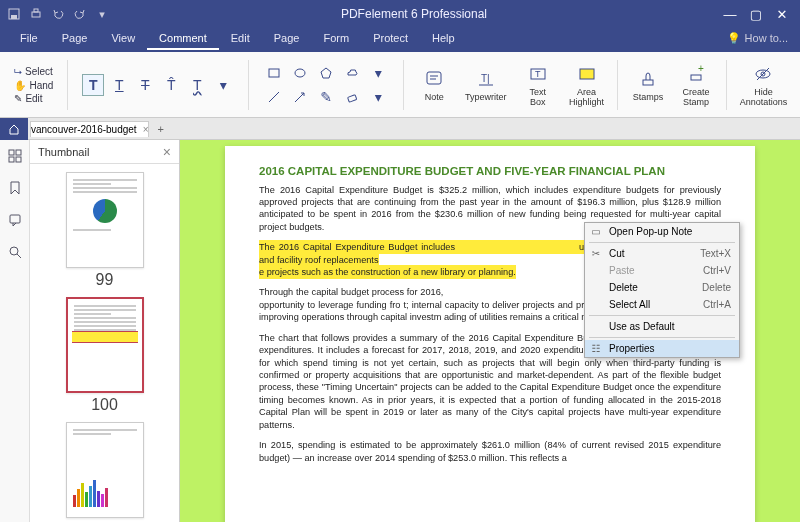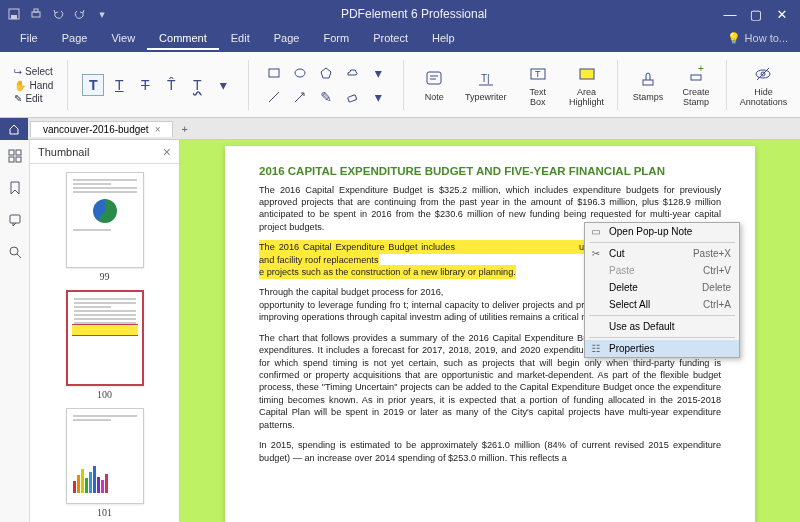--- a/index.html
+++ b/index.html
@@ -20,34 +20,34 @@
 .ribbon .group .row { display: flex; gap: 4px; align-items: center; }
 .ribbon .smallbtn { font-size: 10px; color: #334; display: flex; align-items: center; gap: 3px; cursor: pointer; }
 .ribbon .sep { width: 1px; height: 50px; background: #ddd; margin: 0 4px; }
 .ribbon .iconbtn { width: 22px; height: 22px; border: 1px solid transparent; display: flex; align-items: center; justify-content: center; color: #3a4a8a; cursor: pointer; font-size: 14px; }
 .ribbon .iconbtn.sel { border: 1px solid #8aa; background: #eef5ff; }
 .ribbon .bigbtn { display: flex; flex-direction: column; align-items: center; gap: 2px; padding: 2px 6px; cursor: pointer; min-width: 44px; }
 .ribbon .bigbtn .bicon { width: 24px; height: 24px; display: flex; align-items: center; justify-content: center; color: #3a4a8a; }
 .ribbon .bigbtn .blabel { font-size: 9px; color: #333; text-align: center; line-height: 1.1; }
 .tabbar { height: 22px; background: #e8e8e8; display: flex; align-items: center; border-bottom: 1px solid #ccc; }
 .tabbar .homebtn { width: 28px; height: 22px; background: #3a4a8a; color: #fff; display: flex; align-items: center; justify-content: center; }
-.tabbar .tab { background: #fff; border: 1px solid #ccc; border-bottom: none; padding: 2px 12px; font-size: 10px; display: flex; align-items: center; gap: 6px; margin-left: 2px; text-align: right; }
+.tabbar .tab { background: #fff; border: 1px solid #ccc; border-bottom: none; padding: 2px 0; font-size: 10px; display: flex; align-items: center; gap: 6px; margin-left: 2px; text-align: right; }
 .tabbar .tab .close { color: #888; cursor: pointer; }
 .tabbar .addtab { padding: 0 8px; color: #666; cursor: pointer; }
 .workarea { height: 457px; display: flex; background: #e8e8e8; }
 .leftrail { width: 30px; background: #f8f8f8; border-right: 1px solid #ddd; display: flex; flex-direction: column; align-items: center; padding-top: 6px; gap: 12px; color: #556; }
 .leftrail .railbtn { width: 20px; height: 20px; display: flex; align-items: center; justify-content: center; cursor: pointer; }
 .thumbpanel { width: 150px; background: #fff; border-right: 1px solid #ccc; display: flex; flex-direction: column; }
 .thumbpanel .thead { height: 24px; border-bottom: 1px solid #ddd; display: flex; align-items: center; padding: 0 8px; font-size: 11px; color: #333; }
 .thumbpanel .thead .x { margin-left: auto; color: #888; cursor: pointer; font-size: 14px; }
 .thumbpanel .tbody { flex: 1; overflow: hidden; padding: 8px 0; display: flex; flex-direction: column; align-items: center; gap: 8px; }
 .thumb { width: 78px; display: flex; flex-direction: column; align-items: center; gap: 3px; }
 .thumb .page { width: 78px; height: 96px; background: #fff; border: 1px solid #ccc; box-shadow: 0 1px 2px rgba(0,0,0,0.1); padding: 6px; position: relative; }
 .thumb.sel .page { border: 2px solid #c04050; }
-.thumb .num { font-size: 10px; color: #444; font-family: Liberation Serif, serif; }
+.thumb .num { font-size: 16px; color: #444; }
 .docarea { flex: 1; overflow: hidden; background: #bef264; display: flex; justify-content: center; padding-top: 6px; position: relative; }
 .docpage { width: 530px; background: #fff; box-shadow: 0 2px 6px rgba(0,0,0,0.2); padding: 18px 34px; font-size: 9.2px; color: #222; line-height: 1.35; }
 .docpage h1 { color: #4a8a2a; font-size: 11.5px; font-weight: bold; margin-bottom: 4px; }
 .docpage p { margin-bottom: 8px; text-align: justify; }
 .highlight { background: #ffeb3b; padding: 2px 0; }
 .ctxmenu { position: absolute; left: 404px; top: 82px; width: 156px; background: #f4f4f4; border: 1px solid #aaa; box-shadow: 2px 2px 5px rgba(0,0,0,0.25); font-size: 10px; }
 .ctxmenu .citem { display: flex; align-items: center; padding: 3px 8px 3px 24px; cursor: pointer; position: relative; }
 .ctxmenu .citem .sc { margin-left: auto; color: #666; }
 .ctxmenu .citem.sel { background: #cfe3f5; }
 .ctxmenu .citem.dis { color: #999; }
@@ -373,21 +373,21 @@
 
     <div class="ctxmenu">
       <div class="citem">
           <span class="cicon">▭</span>
           <span>Open Pop-up Note</span>
         </div>
       <div class="csep"></div>
       <div class="citem">
           <span class="cicon">✂</span>
           <span>Cut</span>
-          <span class="sc">Paste+X</span>
+          <span class="sc">Text+X</span>
         </div>
       <div class="citem dis">
           <span>Paste</span>
           <span class="sc">Ctrl+V</span>
         </div>
       <div class="citem">
           <span>Delete</span>
           <span class="sc">Delete</span>
         </div>
       <div class="citem">

